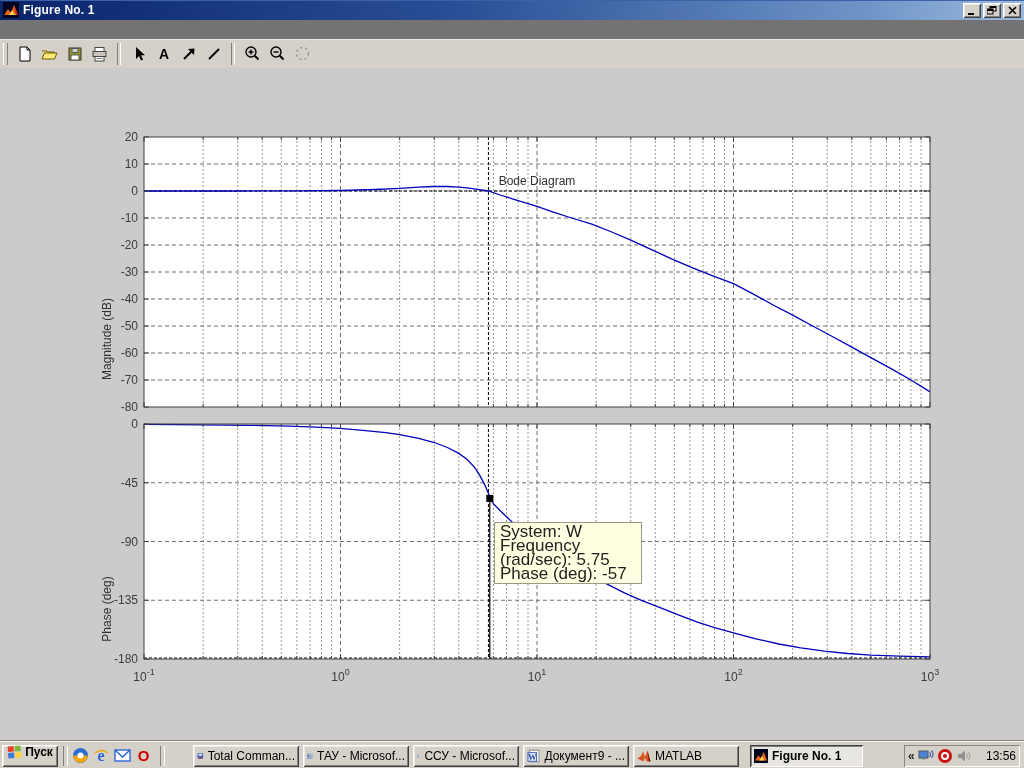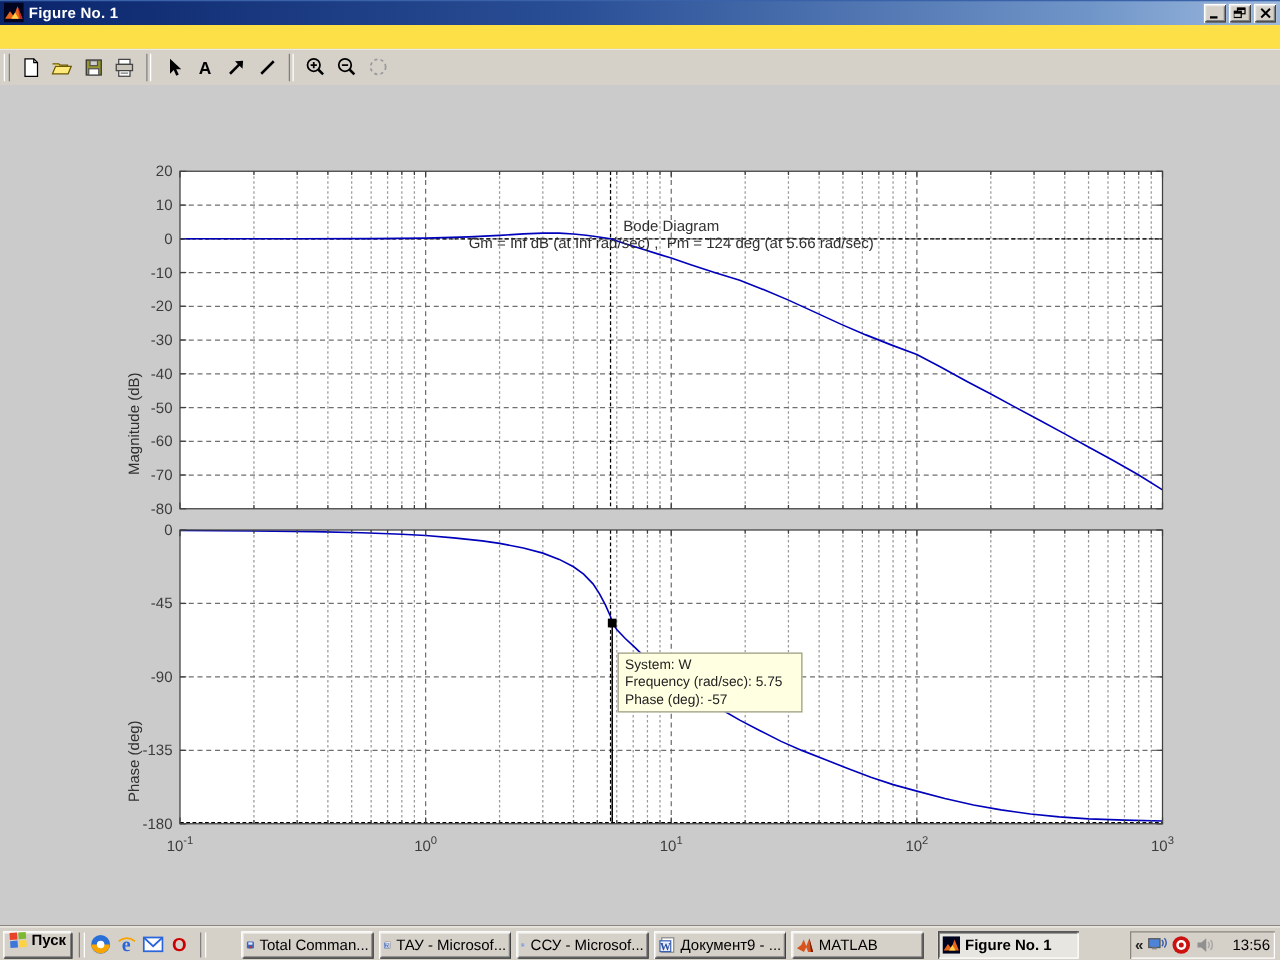--- a/index.html
+++ b/index.html
@@ -1,17 +1,17 @@
 <!DOCTYPE html>
 <html><head>
 <meta charset="utf-8">
 <style>
   html,body{margin:0;padding:0;}
   body{font-family:"Liberation Sans","DejaVu Sans",sans-serif;}
-  #screen{position:relative;width:1024px;height:768px;background:#fde047;overflow:hidden;}
+  #screen{position:relative;width:1024px;height:768px;background:#737373;overflow:hidden;}
 
   
   #titlebar{position:absolute;left:0;top:0;width:1024px;height:20px;
     background:linear-gradient(90deg,#0a246a 0%,#2a4f96 45%,#6f95c8 85%,#9db9de 100%);
     display:flex;align-items:center;box-shadow:inset 0 1px 0 #3a62a8;}
   #titlebar .ticon{width:16px;height:16px;margin:0 4px 0 3px;}
   #titlebar .ttext{color:#fff;font-weight:bold;font-size:12px;letter-spacing:.2px;}
   .winbtns{position:absolute;right:3px;top:3px;display:flex;gap:2px;}
   .winbtn{width:18px;height:15px;background:#d5d1c9;display:flex;align-items:center;justify-content:center;
     box-shadow:inset 1px 1px 0 #fff,inset -1px -1px 0 #404040,inset 2px 2px 0 #eceae6,inset -2px -2px 0 #808080;}
@@ -27,21 +27,21 @@
   
   #canvas{position:absolute;left:0;top:68px;width:1024px;height:673px;background:#cbcbcb;}
   #plots{position:absolute;left:0;top:0;}
   .figtext{position:absolute;color:#303030;font-size:12px;white-space:pre;}
   #fig-title,#fig-subtitle,#xlabel{left:144px;width:786px;text-align:center;}
   #fig-title{top:106px;}
   #fig-subtitle{top:119px;}
   #xlabel{top:688px;}
   .ylab{transform:translate(-50%,-50%) rotate(-90deg);white-space:nowrap;}
   #datatip{position:absolute;left:494px;top:454px;width:136px;background:#ffffe1;
-    border:1px solid #9a9a84;font-size:11px;line-height:14px;padding:2px 5px;color:#222;}
+    border:1px solid #9a9a84;font-size:17px;line-height:14px;padding:2px 5px;color:#222;}
 
   
   #taskbar{position:absolute;left:0;top:741px;width:1024px;height:27px;background:#d5d1c9;
     border-top:1px solid #f4f2ee;box-shadow:0 -1px 0 #8a867e;}
   .raised{background:#d5d1c9;box-shadow:inset 1px 1px 0 #fff,inset -1px -1px 0 #404040,inset 2px 2px 0 #eceae6,inset -2px -2px 0 #808080;}
   #startbtn{position:absolute;left:2px;top:3px;width:56px;height:22px;display:flex;align-items:flex-start;justify-content:center;gap:3px;font-size:12px;font-weight:bold;}
   .qsep{position:absolute;top:4px;width:3px;height:20px;border-left:1px solid #808080;border-right:1px solid #fff;}
   .qicon{position:absolute;top:5px;width:17px;height:17px;}
   .taskbtn{position:absolute;top:3px;height:22px;width:106px;display:flex;align-items:center;gap:4px;
     font-size:12px;padding:0 4px;box-sizing:border-box;overflow:hidden;white-space:nowrap;}
@@ -455,21 +455,20 @@
         <line x1="930" y1="591" x2="925" y2="591" stroke="#404040"></line>
         <text x="138" y="595" text-anchor="end" font-size="12" font-family="Liberation Sans, sans-serif" fill="#3c3c3c">-180</text>
         <text x="144" y="613" text-anchor="middle" font-size="12" font-family="Liberation Sans, sans-serif" fill="#3c3c3c"><tspan>10</tspan><tspan dy="-6" font-size="9">-1</tspan></text>
         <text x="340.5" y="613" text-anchor="middle" font-size="12" font-family="Liberation Sans, sans-serif" fill="#3c3c3c"><tspan>10</tspan><tspan dy="-6" font-size="9">0</tspan></text>
         <text x="537" y="613" text-anchor="middle" font-size="12" font-family="Liberation Sans, sans-serif" fill="#3c3c3c"><tspan>10</tspan><tspan dy="-6" font-size="9">1</tspan></text>
         <text x="733.5" y="613" text-anchor="middle" font-size="12" font-family="Liberation Sans, sans-serif" fill="#3c3c3c"><tspan>10</tspan><tspan dy="-6" font-size="9">2</tspan></text>
         <text x="930" y="613" text-anchor="middle" font-size="12" font-family="Liberation Sans, sans-serif" fill="#3c3c3c"><tspan>10</tspan><tspan dy="-6" font-size="9">3</tspan></text>
       </svg>
 
     <div class="figtext" id="fig-title" style="position:absolute;">Bode Diagram</div>
-    <div class="figtext" id="fig-subtitle" style="position:absolute;">Gm = Inf dB (at Inf rad/sec) ,  Pm = 124 deg (at 5.66 rad/sec)</div>
     <div class="figtext ylab" style="left:107px;top:271px;">Magnitude (dB)</div>
     <div class="figtext ylab" style="left:107px;top:541px;">Phase (deg)</div>
     <div class="figtext" id="xlabel" style="position:absolute;">Frequency  (rad/sec)</div>
 
     <div id="datatip">
       <div>System: W</div>
       <div>Frequency (rad/sec): 5.75</div>
       <div>Phase (deg): -57</div>
     </div>
   </div>

